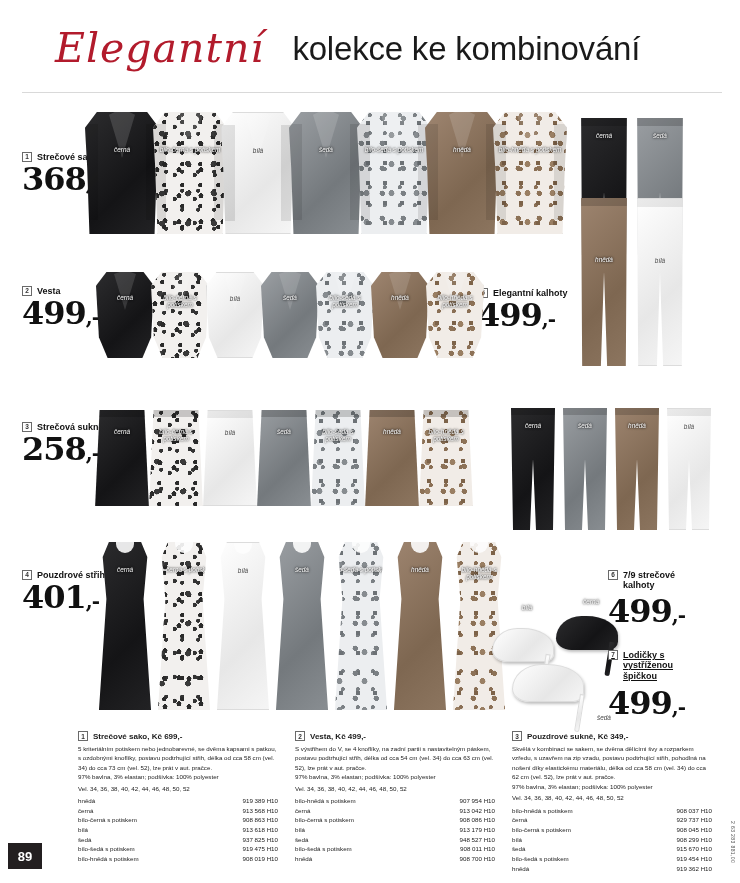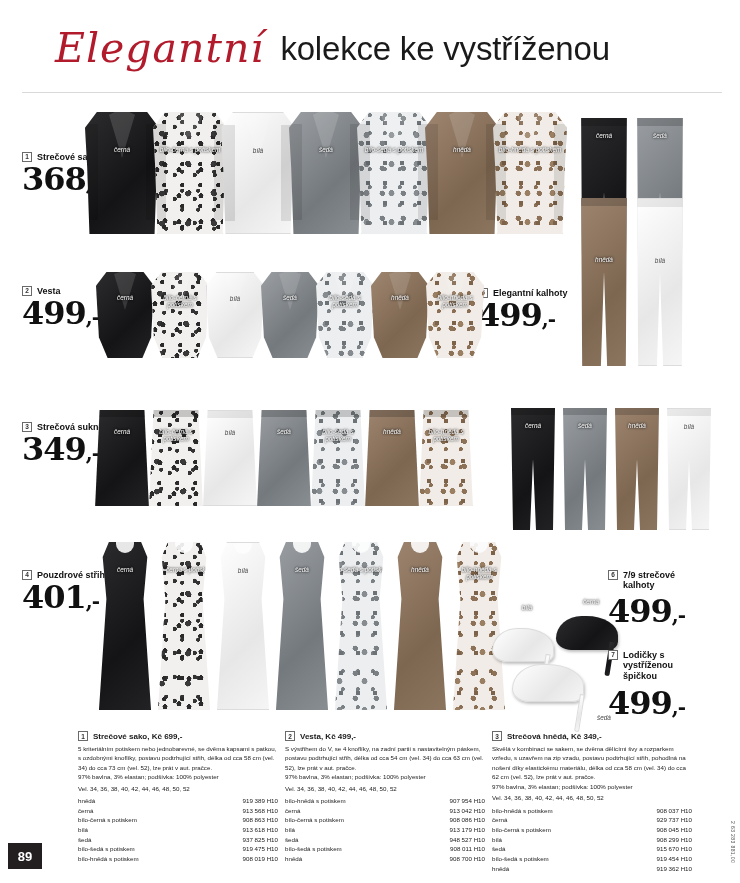--- a/index.html
+++ b/index.html
@@ -10,21 +10,21 @@
     font-family: "Liberation Sans", sans-serif;
     color: #1a1a1a;
     position: relative;
     overflow: hidden;
   }
 
   
   .header {
     position: absolute; top: 26px; left: 55px; right: 20px;
     height: 62px;
-    display: flex; align-items: baseline; gap: 16px;
+    display: flex; align-items: baseline; gap: 28px;
   }
   .header-script {
     font-family: "DejaVu Serif", serif;
     font-style: italic;
     font-size: 41px;
     color: #b21b2c;
     letter-spacing: 1px;
     line-height: 1;
     position: relative;
     top: 2px;
@@ -206,21 +206,21 @@
   .shoe-heel {
     position: absolute; right: 6px; top: 26px;
     width: 5px; height: 34px;
     transform: rotate(9deg);
     border-radius: 0 0 2px 2px;
   }
 
   
   .desc-area {
     position: absolute; left: 78px; top: 731px; width: 646px;
-    display: flex; gap: 7px;
+    display: flex; gap: 17px;
   }
   .desc-col { width: 200px; }
   .desc-head {
     display: flex; align-items: center; gap: 5px;
     font-size: 8px; font-weight: bold; margin-bottom: 3px;
   }
   .desc-body { font-size: 6.2px; line-height: 1.52; color: #1c1c1c; }
   .sizes { margin-top: 2px; }
   .codes { margin-top: 3px; }
   .code-line { display: flex; justify-content: space-between; font-size: 6.2px; line-height: 1.56; }
@@ -240,21 +240,21 @@
     font-size: 5px; color: #555;
     writing-mode: vertical-rl;
     letter-spacing: .4px;
   }
 </style>
 </head>
 <body>
 
 <div class="header">
   <span class="header-script">Elegantní</span>
-  <span class="header-rest">kolekce ke vystříženou</span>
+  <span class="header-rest">kolekce ke kombinování</span>
 </div>
 <div class="header-rule"></div>
 
 <div class="price-block" style="left:22px; top:152px;">
   <div class="price-label">
     <span class="num-box">1</span>
     <span>Strečové sako</span>
   </div>
   <div class="price"><span>368</span><span class="suffix">,-</span></div>
 </div>
@@ -368,21 +368,21 @@
     <div class="v-lapel"></div>
     <div class="tag" style="top:22px;">bílo-hnědá s potiskem</div>
   </div>
 </div>
 
 <div class="price-block" style="left:22px; top:422px;">
   <div class="price-label">
     <span class="num-box">3</span>
     <span>Strečová sukně</span>
   </div>
-  <div class="price"><span>349</span><span class="suffix">,-</span></div>
+  <div class="price"><span>258</span><span class="suffix">,-</span></div>
 </div>
 
 <div class="rack" style="left:94px; top:410px;">
   <div class="garment skirt c-black">
     <div class="waist"></div>
     <div class="tag dark" style="top:18px;">černá</div>
   </div>
   <div class="garment skirt c-bw" style="margin-left:-2px;">
     <div class="waist"></div>
     <div class="tag" style="top:18px;">bílo-černá s potiskem</div>
@@ -485,21 +485,21 @@
   <div class="shoe-heel c-black"></div>
   <div style="position:absolute; left:4px; top:-18px; width:62px;" class="tag dark">černá</div>
 </div>
 <div class="shoe" style="left:512px; top:664px;">
   <div class="shoe-body c-white" style="width:72px;height:38px;"></div>
   <div class="shoe-heel c-white" style="right:2px;top:30px;height:38px;"></div>
   <div style="position:absolute; left:72px; top:50px; width:40px; color:#444; text-shadow:none;" class="tag">šedá</div>
 </div>
 
 <div class="price-block" style="left:608px; top:650px; width:112px;">
-  <div class="price-label" style="align-items:flex-start;">
+  <div class="price-label" style="align-items:flex-start;text-decoration:underline;">
     <span class="num-box">7</span>
     <span style="max-width:82px; display:inline-block;">Lodičky s vystříženou špičkou</span>
   </div>
   <div class="price" style="margin-top:6px;"><span>499</span><span class="suffix">,-</span></div>
 </div>
 
 <div class="desc-area">
 
   <div class="desc-col">
     <div class="desc-head">
@@ -577,21 +577,21 @@
       <div class="code-line">
           <span class="cname">hnědá</span>
           <span class="cval">908 700 H10</span>
         </div>
     </div>
   </div>
 
   <div class="desc-col">
     <div class="desc-head">
       <span class="num-box">3</span>
-      <span>Strečová hnědá, Kč 349,-</span>
+      <span>Pouzdrové sukně, Kč 349,-</span>
     </div>
     <div class="desc-body">Skvělá v kombinaci se sakem, se dvěma dělícími švy a rozparkem vzředu, s uzavřem na zip vzadu, postavu podtrhující střih, pohodlná na nošení díky elastickému materiálu, délka od cca 58 cm (vel. 34) do cca 62 cm (vel. 52), lze prát v aut. pračce.</div>
     <div class="desc-body">97% bavlna, 3% elastan; podšívka: 100% polyester</div>
     <div class="desc-body sizes">Vel. 34, 36, 38, 40, 42, 44, 46, 48, 50, 52</div>
     <div class="codes">
       <div class="code-line">
           <span class="cname">bílo-hnědá s potiskem</span>
           <span class="cval">908 037 H10</span>
         </div>
       <div class="code-line">

